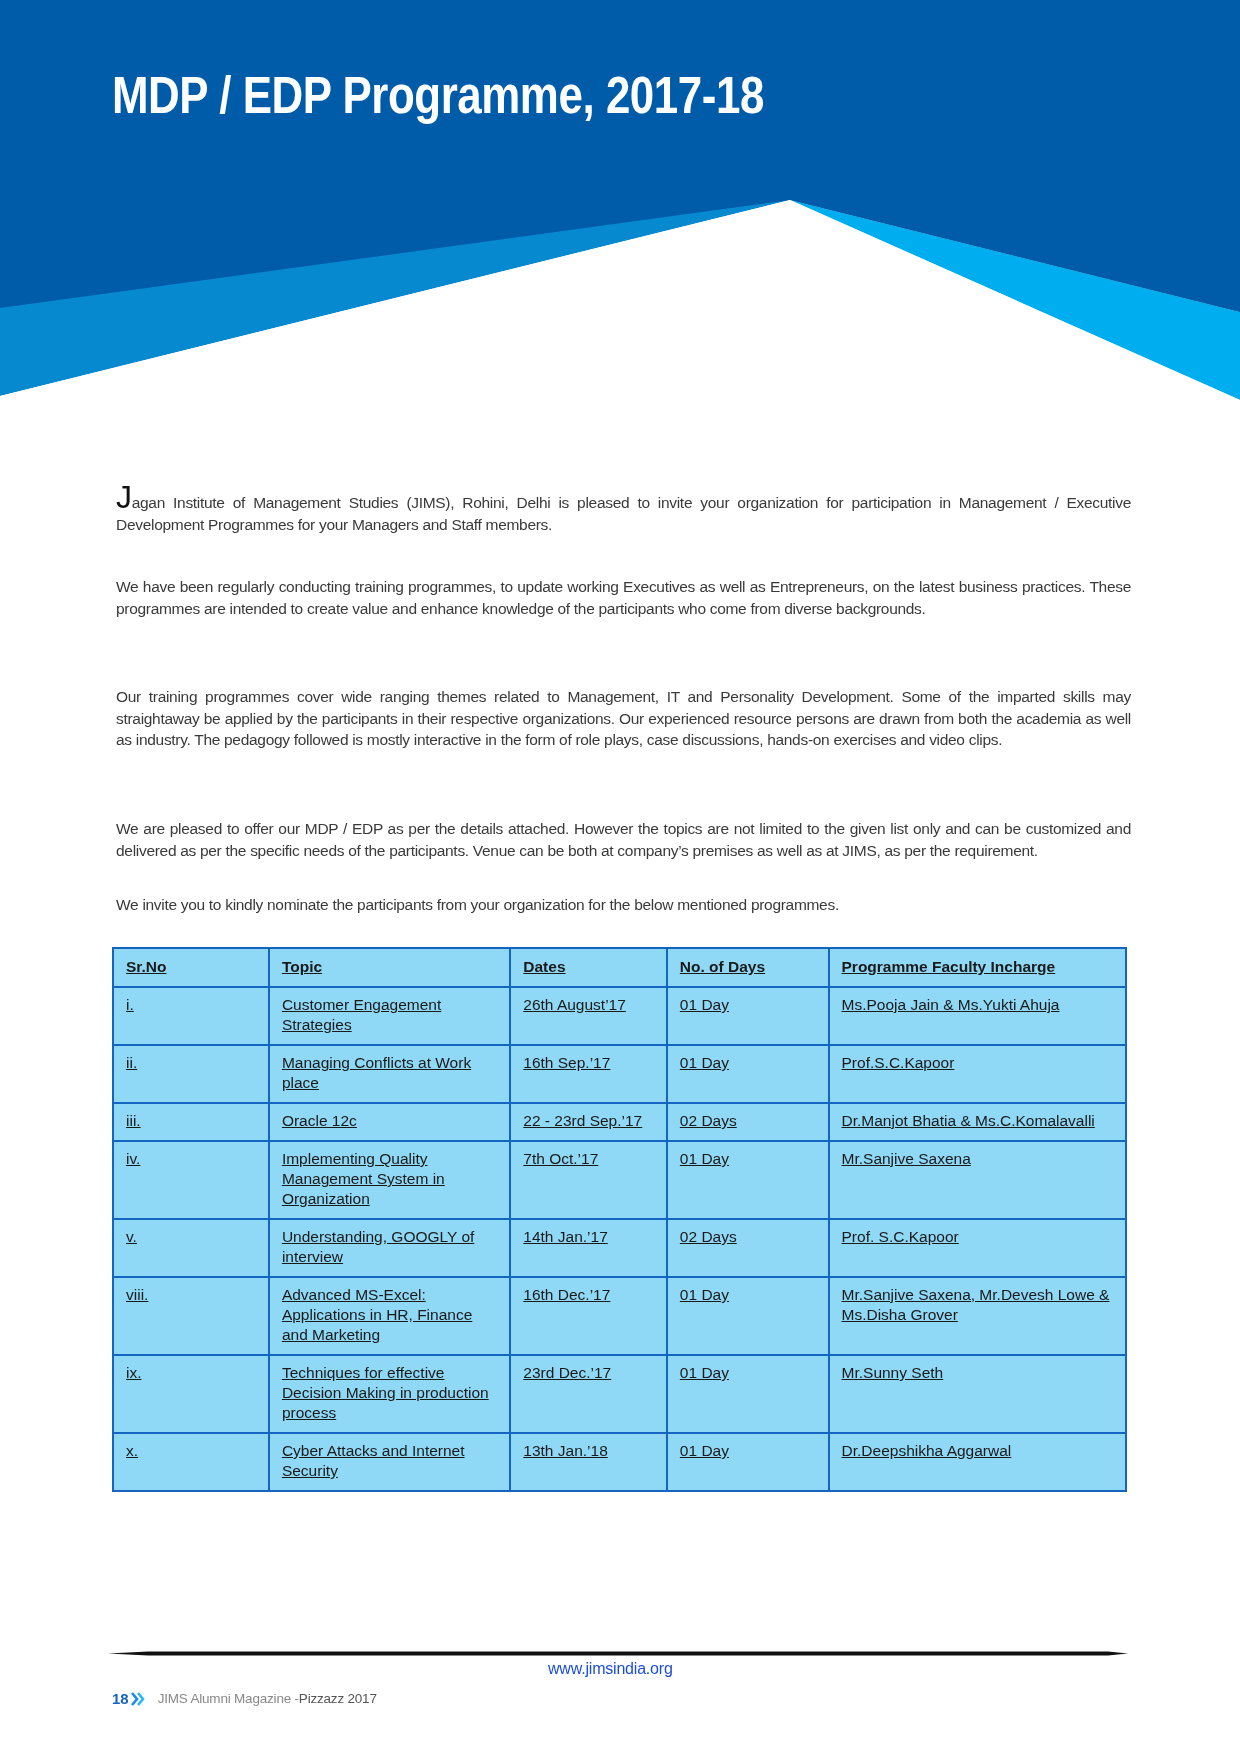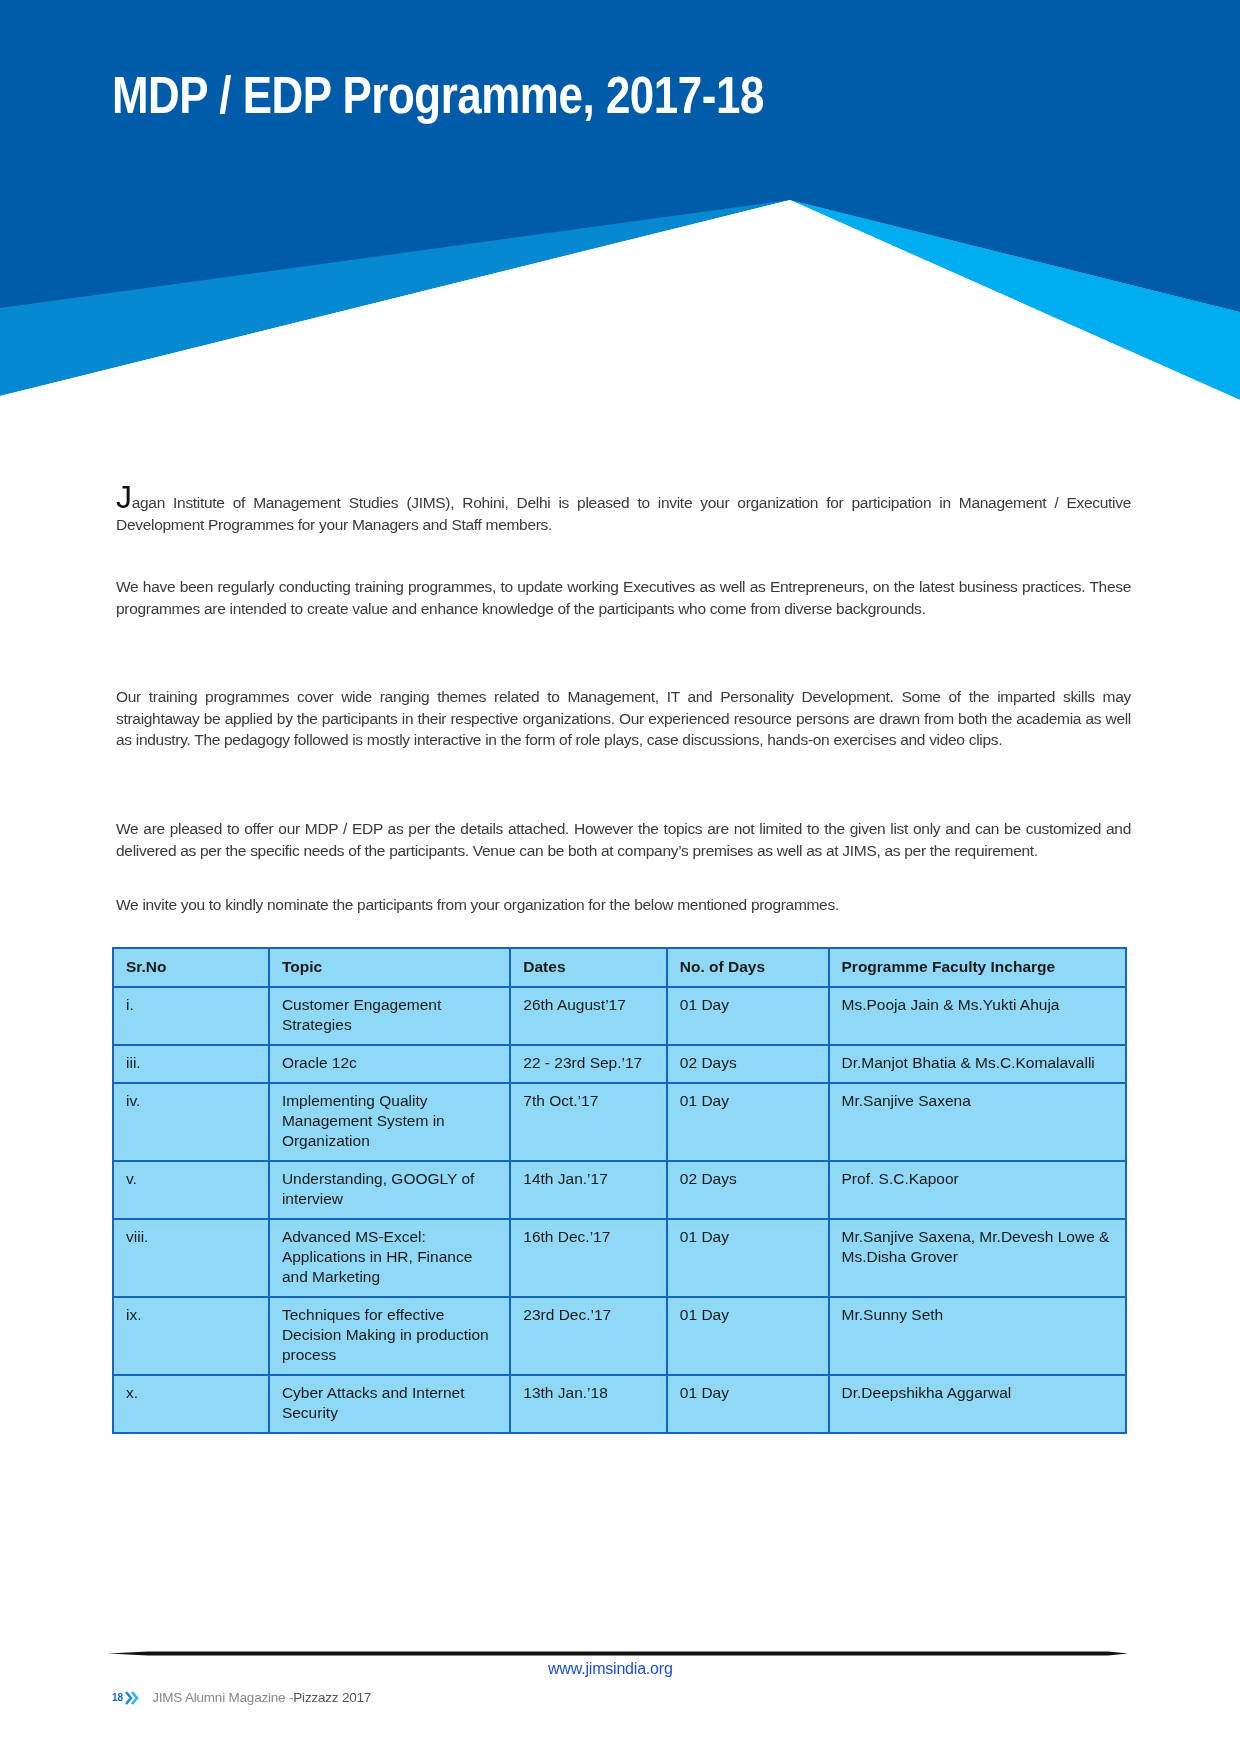--- a/index.html
+++ b/index.html
@@ -25,40 +25,40 @@
   .dropcap { font-size: 32px; line-height: 20px; color: #111; }
   #p1 { top: 483px; }
   #p2 { top: 572px; }
   #p3 { top: 682px; }
   #p4 { top: 814px; }
   #p5 { top: 890px; }
 
   table.programmes {
     position: absolute; left: 112px; top: 947px; width: 1015px;
     border-collapse: collapse; background: #8fd8f6;
-    font-family: "Liberation Sans", sans-serif; font-size: 15.5px; color: #1a1a1a;
+    font-family: "Liberation Sans", sans-serif; font-size: 15.5px; color: #1a1a1a; text-decoration: underline;
   }
   table.programmes th, table.programmes td {
     border: 2px solid #1565c0; vertical-align: top; text-align: left;
     padding: 7px 12px 9px 12px; line-height: 20px;
   }
   table.programmes th { font-weight: bold; height: 18px; padding-top: 8px; }
   table.programmes td { height: 40px; }
   table.programmes tr.r3 td { height: 18px; }
   table.programmes tr.tall td { height: 60px; margin-left: 22px; }
   .c1 { width: 132px; } .c2 { width: 218px; } .c3 { width: 132px; }
   .c4 { width: 138px; } .c5 { width: 275px; }
 
   .footer-rule { position: absolute; left: 108px; top: 1651px; width: 1020px; height: 5px; }
   .footer-url {
     position: absolute; left: 548px; top: 1660px;
     font-size: 16px; color: #1d4ed8; letter-spacing: -0.2px;
   }
   .footer-left { position: absolute; left: 112px; top: 1690px; display: flex; align-items: center; }
-  .page-num { font-weight: bold; font-size: 10px; color: #1565c0; }
+  .page-num { font-weight: bold; font-size: 15px; color: #1565c0; }
   .chev { margin-left: 1px; margin-right: 12px; }
   .mag { font-size: 13.5px; color: #888; letter-spacing: -0.2px; }
   .mag b { font-weight: normal; color: #555; margin-top: 8px; }
 </style>
 </head>
 <body>
 
 <svg class="banner" viewBox="0 0 1240 420" preserveAspectRatio="none">
   <rect x="0" y="0" width="1240" height="420" fill="#ffffff"></rect>
   <polygon points="0,0 1240,0 1240,312 790,200 0,396" fill="#0789d0"></polygon>
@@ -85,20 +85,27 @@
       <th class="c5">Programme Faculty Incharge</th>
     </tr>
   </thead>
   <tbody>
     <tr>
       <td>i.</td>
       <td>Customer Engagement Strategies</td>
       <td>26th August’17</td>
       <td>01 Day</td>
       <td>Ms.Pooja Jain &amp; Ms.Yukti Ahuja</td>
+    </tr>
+    <tr>
+      <td>ii.</td>
+      <td>Managing Conflicts at Work place</td>
+      <td>16th Sep.’17</td>
+      <td>01 Day</td>
+      <td>Prof.S.C.Kapoor</td>
     </tr>
     <tr class="r3">
       <td>iii.</td>
       <td>Oracle 12c</td>
       <td>22 - 23rd Sep.’17</td>
       <td>02 Days</td>
       <td>Dr.Manjot Bhatia &amp; Ms.C.Komalavalli</td>
     </tr>
     <tr class="tall">
       <td>iv.</td>

